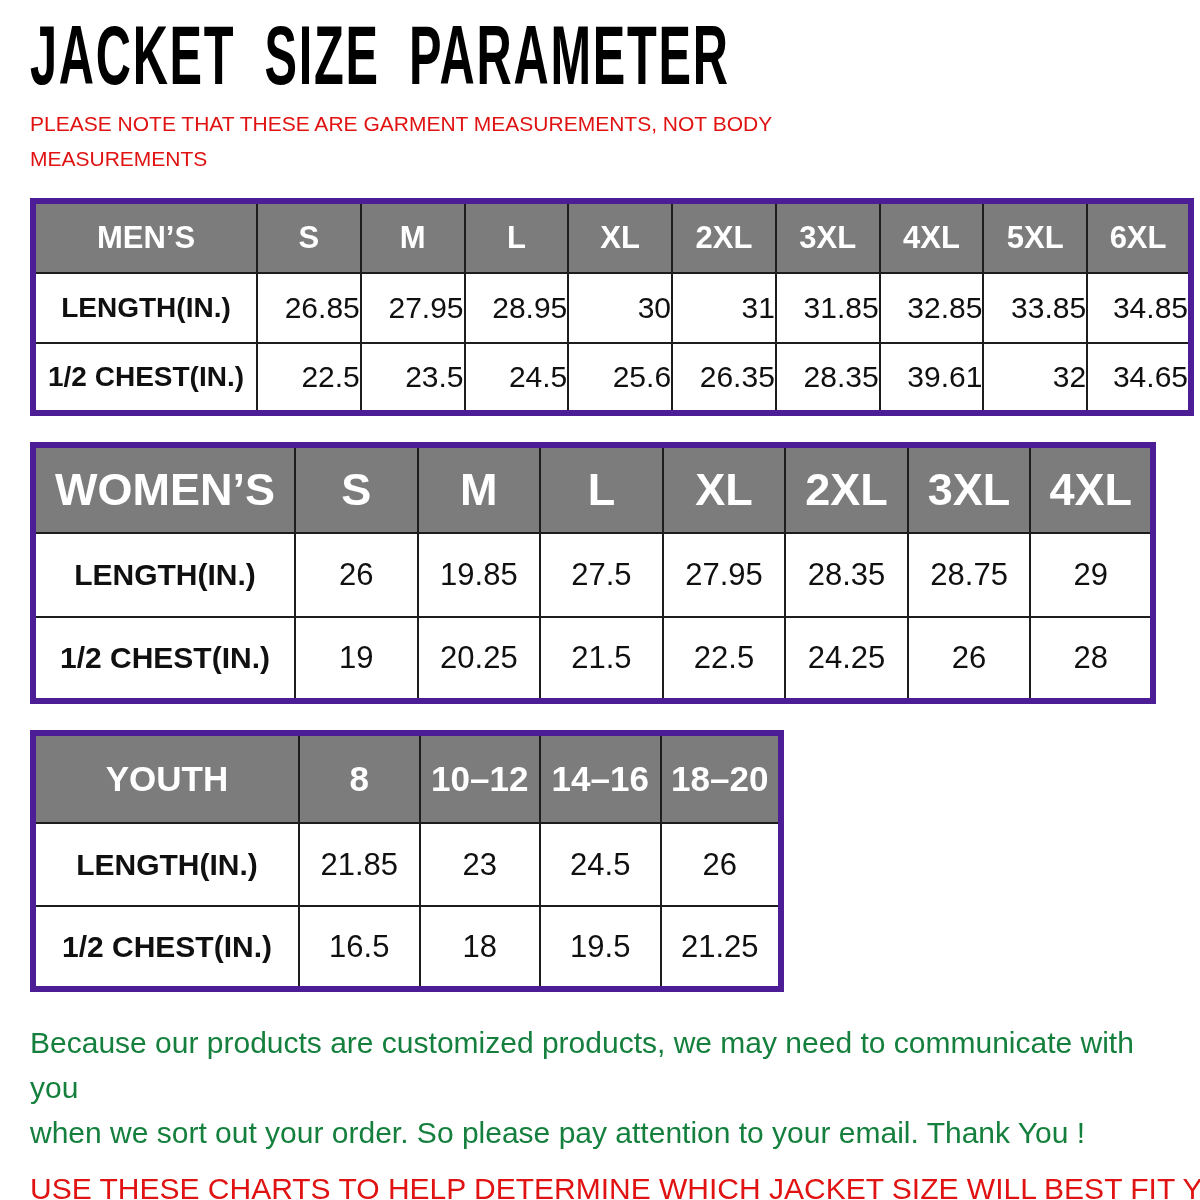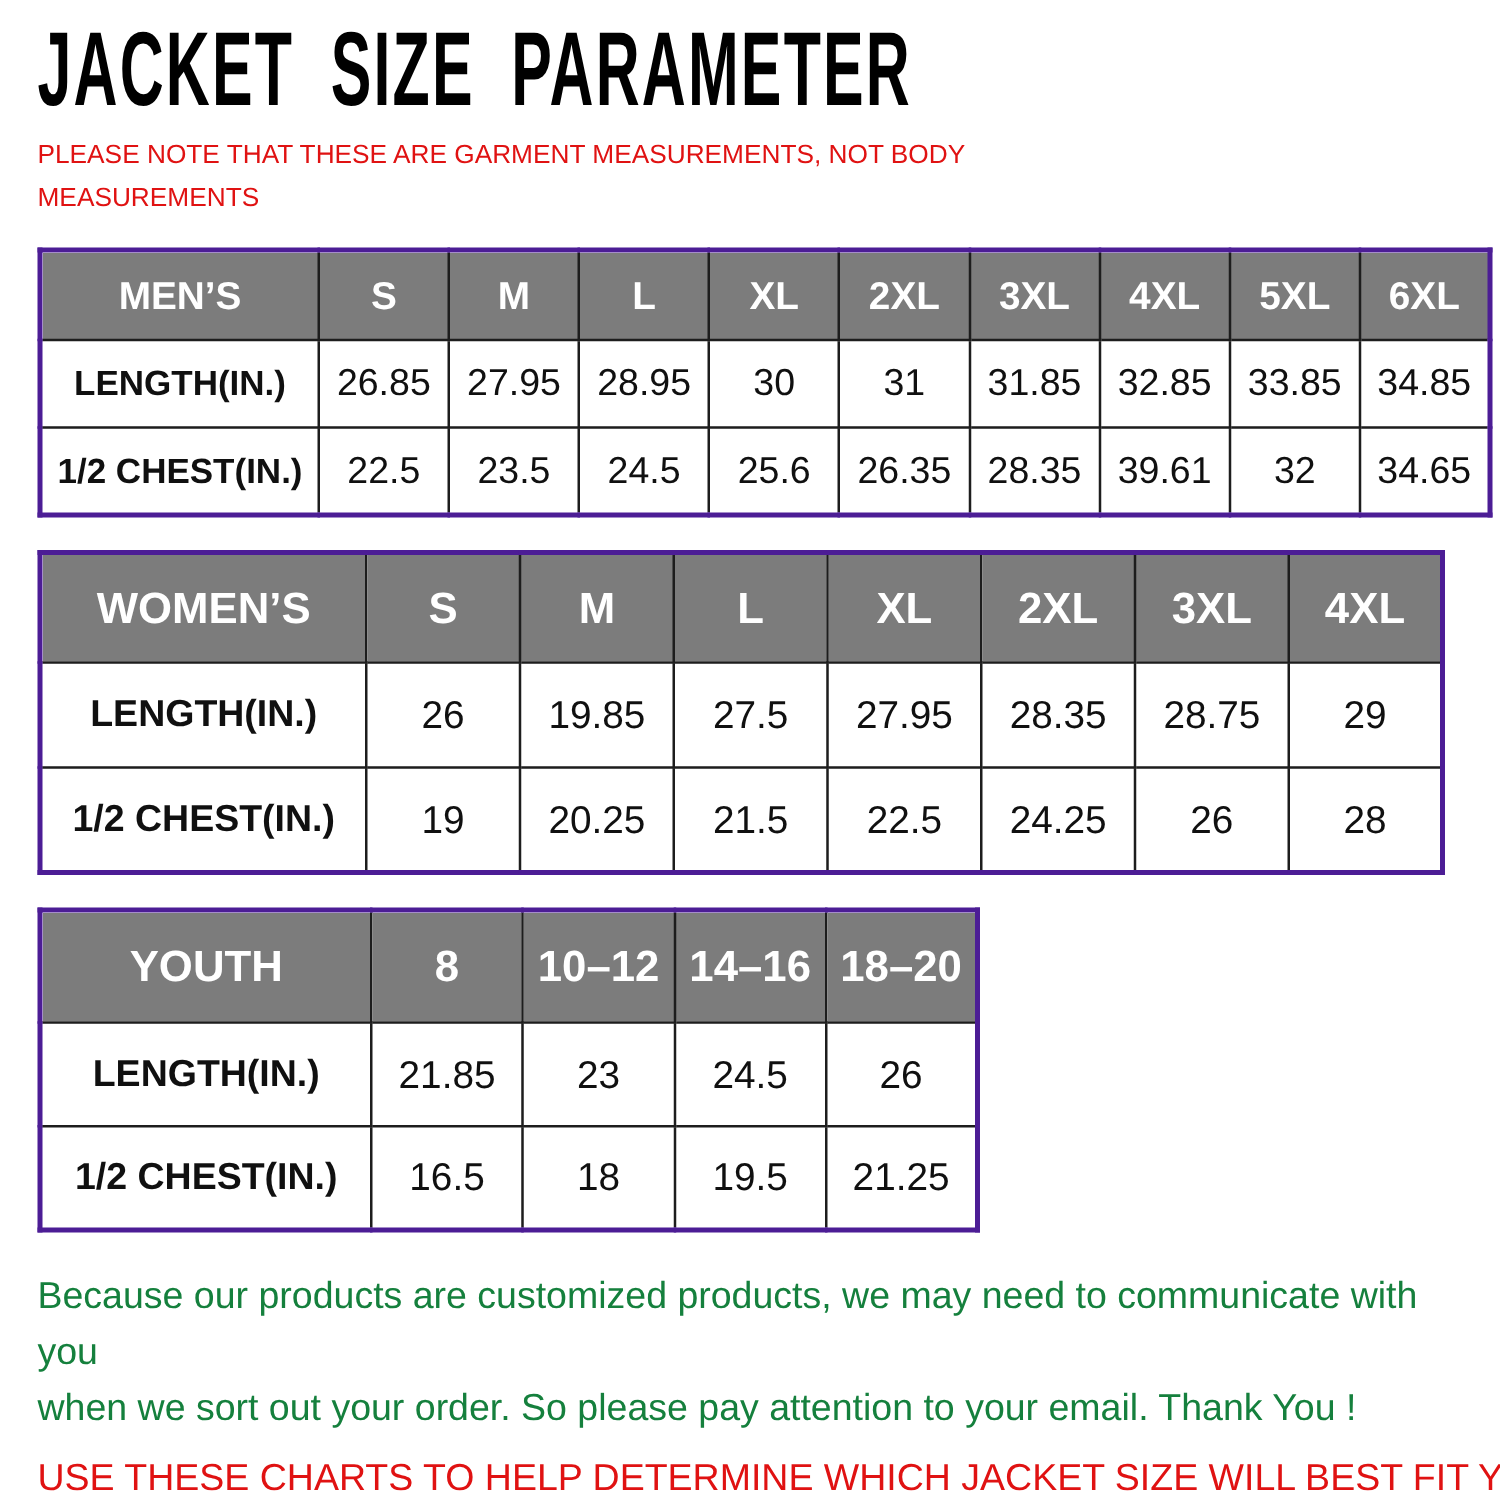--- a/index.html
+++ b/index.html
@@ -37,21 +37,21 @@
     color: #e01212;
     font-size: 21px;
     line-height: 35px;
     font-weight: normal;
     white-space: pre-line;
     max-width: 960px;
   }
   table.size-table {
     border-collapse: collapse;
     table-layout: fixed;
-    border: 4px solid #4c1d95;
+    border: 6px solid #4c1d95;
     background: #ffffff;
   }
   table.size-table th, table.size-table td {
     border: 2px solid #1d1d1d;
     text-align: center;
     vertical-align: middle;
     padding: 0;
     overflow: hidden;
   }
   table.size-table thead th {
@@ -69,27 +69,27 @@
     color: #101010;
     background: #ffffff;
   }
   
   table.mens { width: 1164px; margin-top: 22px; }
   table.mens thead tr { height: 72px; }
   table.mens tbody tr { height: 70px; }
   table.mens thead th:first-child { width: 220px; }
   table.mens thead th { font-size: 31px; }
   table.mens tbody th { font-size: 28px; }
-  table.mens tbody td { font-size: 30px; }
+  table.mens tbody td { font-size: 30px; text-align: right; }
   
   table.womens { width: 1126px; margin-top: 26px; }
   table.womens thead tr { height: 88px; }
   table.womens tbody tr { height: 84px; }
   table.womens thead th:first-child { width: 258px; }
-  table.womens thead th { font-size: 35px; }
+  table.womens thead th { font-size: 45px; }
   table.womens tbody th { font-size: 30px; }
   table.womens tbody td { font-size: 31px; }
   
   table.youth { width: 754px; margin-top: 26px; border-radius: 31px; }
   table.youth thead tr { height: 90px; }
   table.youth tbody tr { height: 83px; }
   table.youth thead th:first-child { width: 262px; }
   table.youth thead th { font-size: 35px; }
   table.youth tbody th { font-size: 30px; }
   table.youth tbody td { font-size: 31px; }

